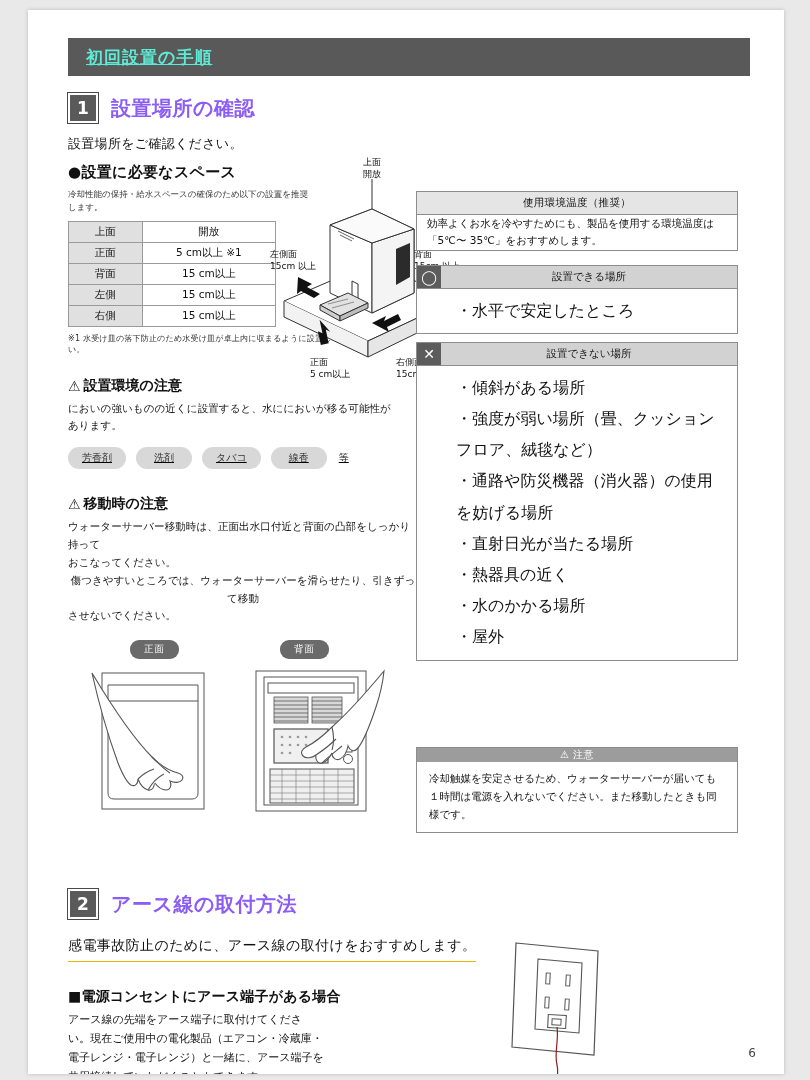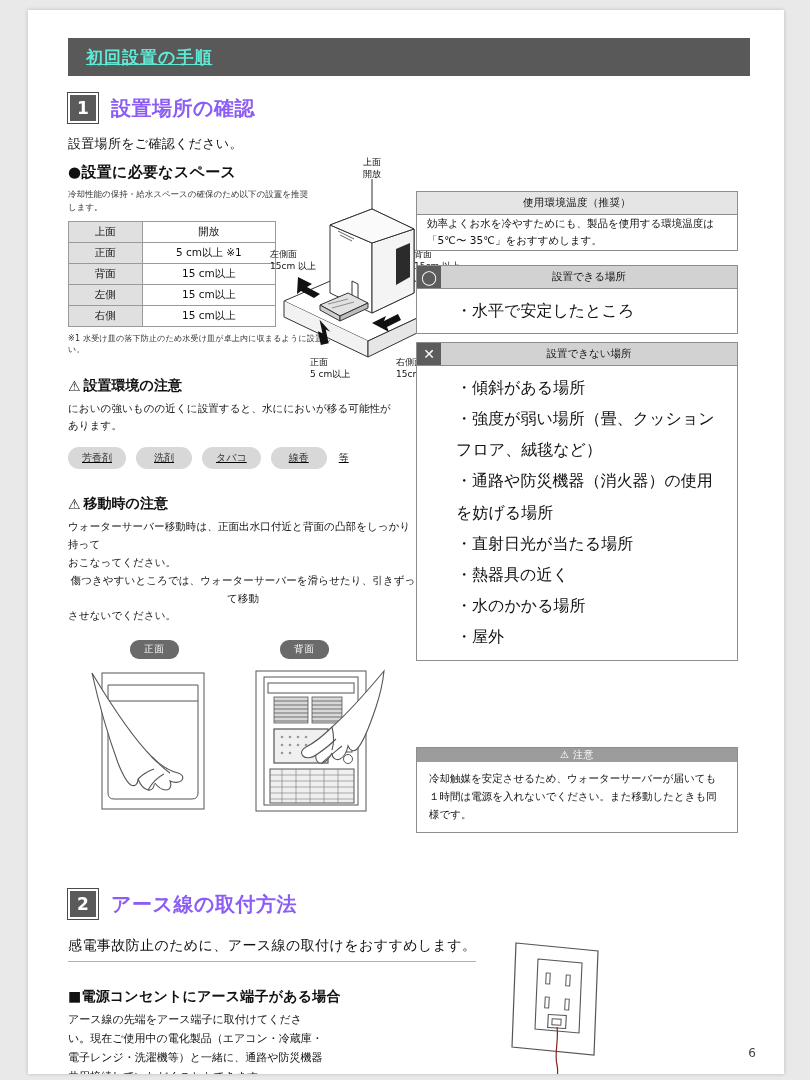--- a/index.html
+++ b/index.html
@@ -421,21 +421,21 @@
       </div>
 
       <div style="margin-top:16px;">
         <span class="underline-head">感電事故防止のために、アース線の取付けをおすすめします。</span>
       </div>
 
       <div style="width:330px; margin-top:26px;">
         <div class="sub-head">■電源コンセントにアース端子がある場合</div>
         <div class="sub-body">アース線の先端をアース端子に取付けてくださ</div>
         <div class="sub-body" style="margin-top:0;">い。現在ご使用中の電化製品（エアコン・冷蔵庫・</div>
-        <div class="sub-body" style="margin-top:0;">電子レンジ・洗濯機等）と一緒に、通路や防災機器</div>
+        <div class="sub-body" style="margin-top:0;">電子レンジ・電子レンジ）と一緒に、アース端子を</div>
         <div class="sub-body" style="margin-top:0;">共用接続していただくこともできます。</div>
       </div>
 
       <svg style="position:absolute; left:418px; top:48px;" width="150" height="150" viewBox="0 0 150 150">
 
         <path d="M30 6 L112 14 L108 118 L26 110 Z" fill="#fff" stroke="#555" stroke-width="1.2"></path>
 
         <path d="M52 22 L96 26 L93 96 L49 92 Z" fill="#fff" stroke="#555" stroke-width="1.1"></path>
 
         <g fill="#fff" stroke="#555" stroke-width="1">

